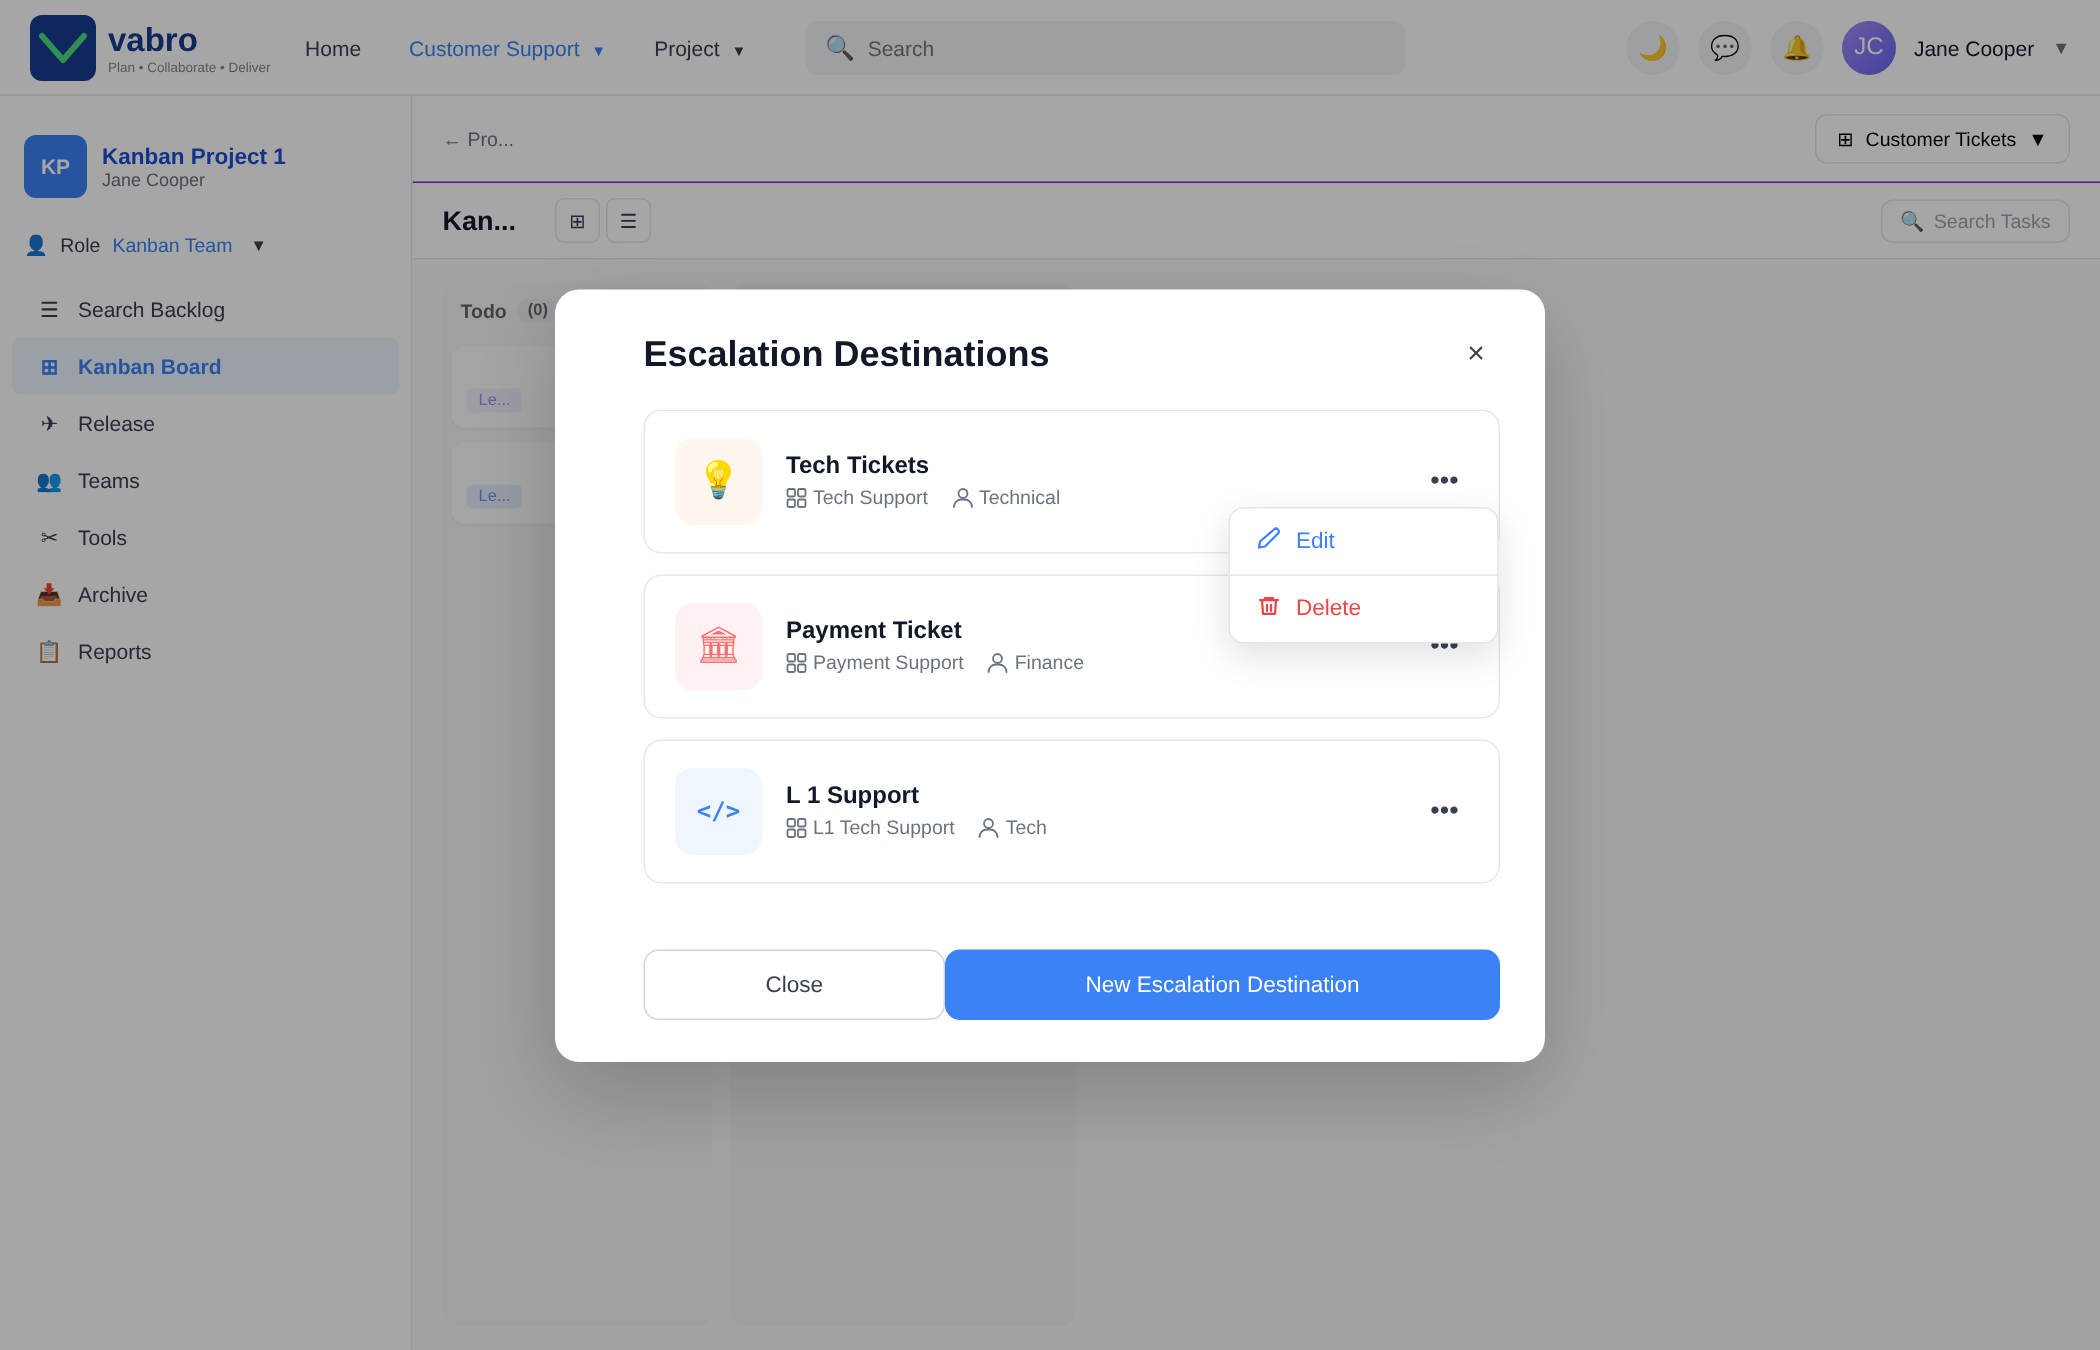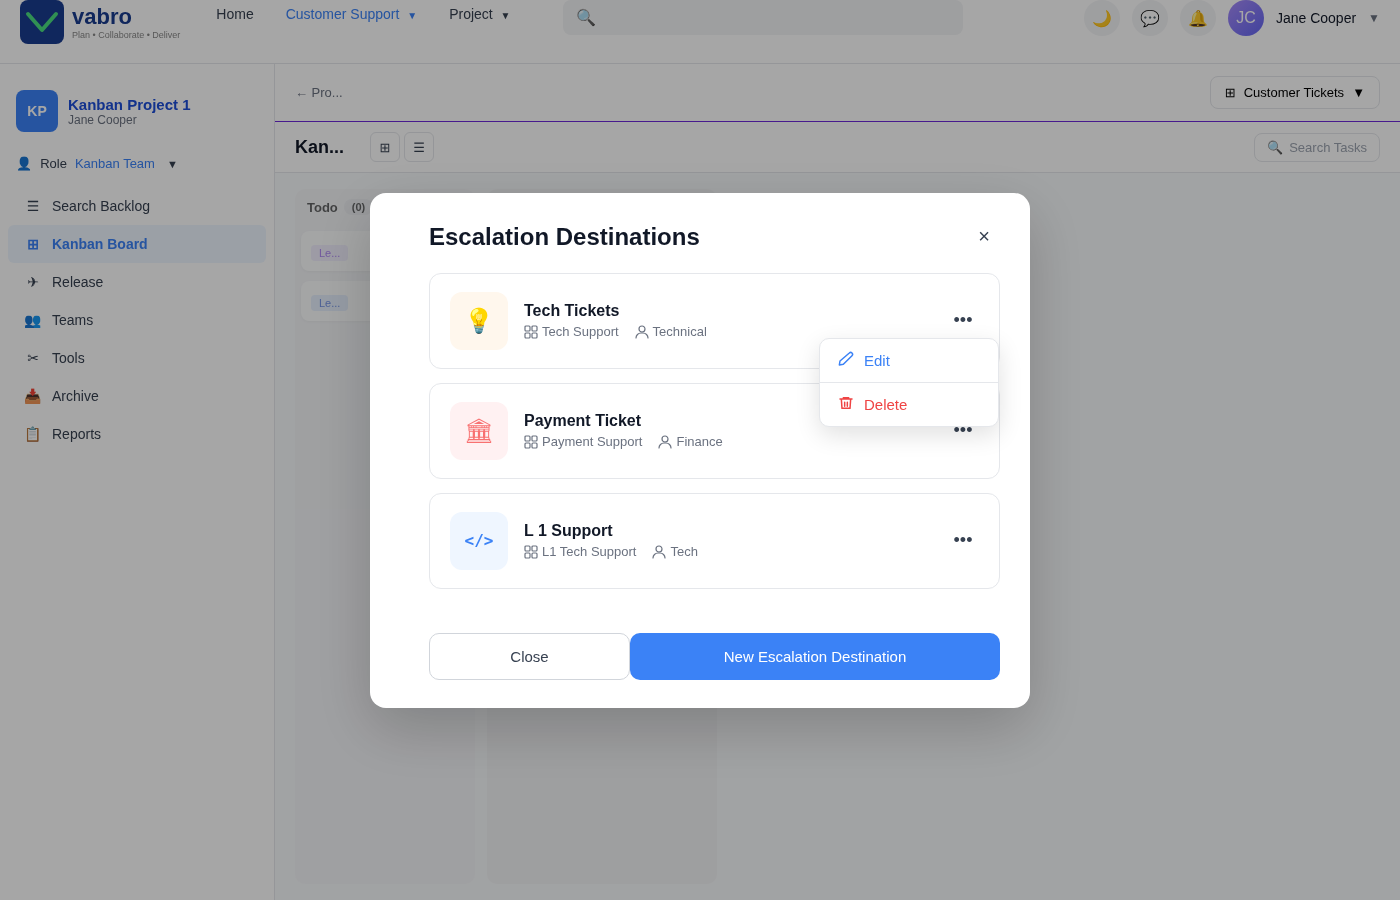--- a/index.html
+++ b/index.html
@@ -1,22 +1,22 @@
 <!DOCTYPE html>
 <html><head>
   <meta charset="utf-8">
   <style>
     * { box-sizing: border-box; margin: 0; padding: 0; }
     body { font-family: -apple-system, BlinkMacSystemFont, 'Segoe UI', sans-serif; background: #f0f2f5; width: 1400px; height: 900px; overflow: hidden; }
 
     
     .topnav {
-      display: flex; align-items: flex-start; height: 64px;
+      display: flex; align-items: center; height: 64px;
       background: #fff; border-bottom: 1px solid #e5e7eb;
-      padding: 0 20px; gap: 24px; position: relative; z-index: 1;
+      padding: 0 20px; gap: 11px; position: relative; z-index: 1;
     }
     .logo { display: flex; align-items: center; gap: 8px; min-width: 160px; }
     .logo-icon { width: 44px; height: 44px; }
     .logo-text { display: flex; flex-direction: column; }
     .logo-name { color: #1a3c8f; font-size: 22px; font-weight: 700; }
     .logo-tagline { color: #888; font-size: 9px; }
     .nav-links { display: flex; align-items: center; gap: 8px; }
     .nav-link { padding: 6px 12px; font-size: 14px; color: #374151; cursor: pointer; border-radius: 6px; }
     .nav-link.active { color: #3b82f6; }
     .nav-link .arrow { font-size: 10px; margin-left: 4px; }
@@ -61,21 +61,21 @@
     .search-tasks { display: flex; align-items: center; gap: 6px; padding: 6px 12px; border: 1px solid #e5e7eb; border-radius: 8px; background: #fff; font-size: 13px; color: #9ca3af; }
 
     
     .kanban-board { flex: 1; overflow-x: auto; overflow-y: hidden; display: flex; gap: 12px; padding: 16px 20px; }
     .kanban-col { min-width: 230px; background: #f3f4f6; border-radius: 10px; display: flex; flex-direction: column; overflow: hidden; }
     .col-header { display: flex; align-items: center; gap: 6px; padding: 10px 12px; font-size: 13px; font-weight: 600; }
     .col-badge { padding: 2px 8px; border-radius: 12px; font-size: 11px; background: #e5e7eb; }
     .col-body { flex: 1; overflow-y: auto; padding: 6px; display: flex; flex-direction: column; gap: 6px; }
     .task-card { background: #fff; border-radius: 8px; padding: 10px; font-size: 12px; box-shadow: 0 1px 3px rgba(0,0,0,0.06); }
     .task-meta { display: flex; align-items: center; gap: 8px; flex-wrap: wrap; margin-top: 4px; }
-    .tag { padding: 2px 8px; border-radius: 4px; font-size: 11px; }
+    .tag { padding: 2px 8px; border-radius: 4px; font-size: 11px; margin-top: 14px; }
     .tag.purple { background: #ede9fe; color: #7c3aed; }
     .tag.blue { background: #dbeafe; color: #1d4ed8; }
     .tag.green { background: #dcfce7; color: #16a34a; }
     .tag.red { background: #fee2e2; color: #dc2626; }
     .tag.gray { background: #f3f4f6; color: #6b7280; }
     .meta-stat { display: flex; align-items: center; gap: 3px; color: #6b7280; font-size: 11px; }
     .done-col .col-header { color: #16a34a; }
     .cannot-add { background: #fff; border-radius: 8px; padding: 12px; color: #dc2626; font-size: 12px; font-weight: 500; text-align: center; border: 1px dashed #fca5a5; }
 
     
@@ -126,20 +126,21 @@
       <span>Customer Support</span>
       <span class="arrow">▼</span>
     </div>
     <div class="nav-link">
       <span>Project</span>
       <span class="arrow">▼</span>
     </div>
   </div>
   <div class="search-bar">
     <span>🔍</span>
+    <input type="text" placeholder="Search" style="">
   </div>
   <div class="topnav-right">
     <button class="icon-btn">🌙</button>
     <button class="icon-btn">💬</button>
     <button class="icon-btn">🔔</button>
     <div class="avatar">JC</div>
     <span class="user-name">Jane Cooper</span>
     <span style="cursor:pointer;font-size:12px;color:#6b7280;">▼</span>
   </div>
 </div>

